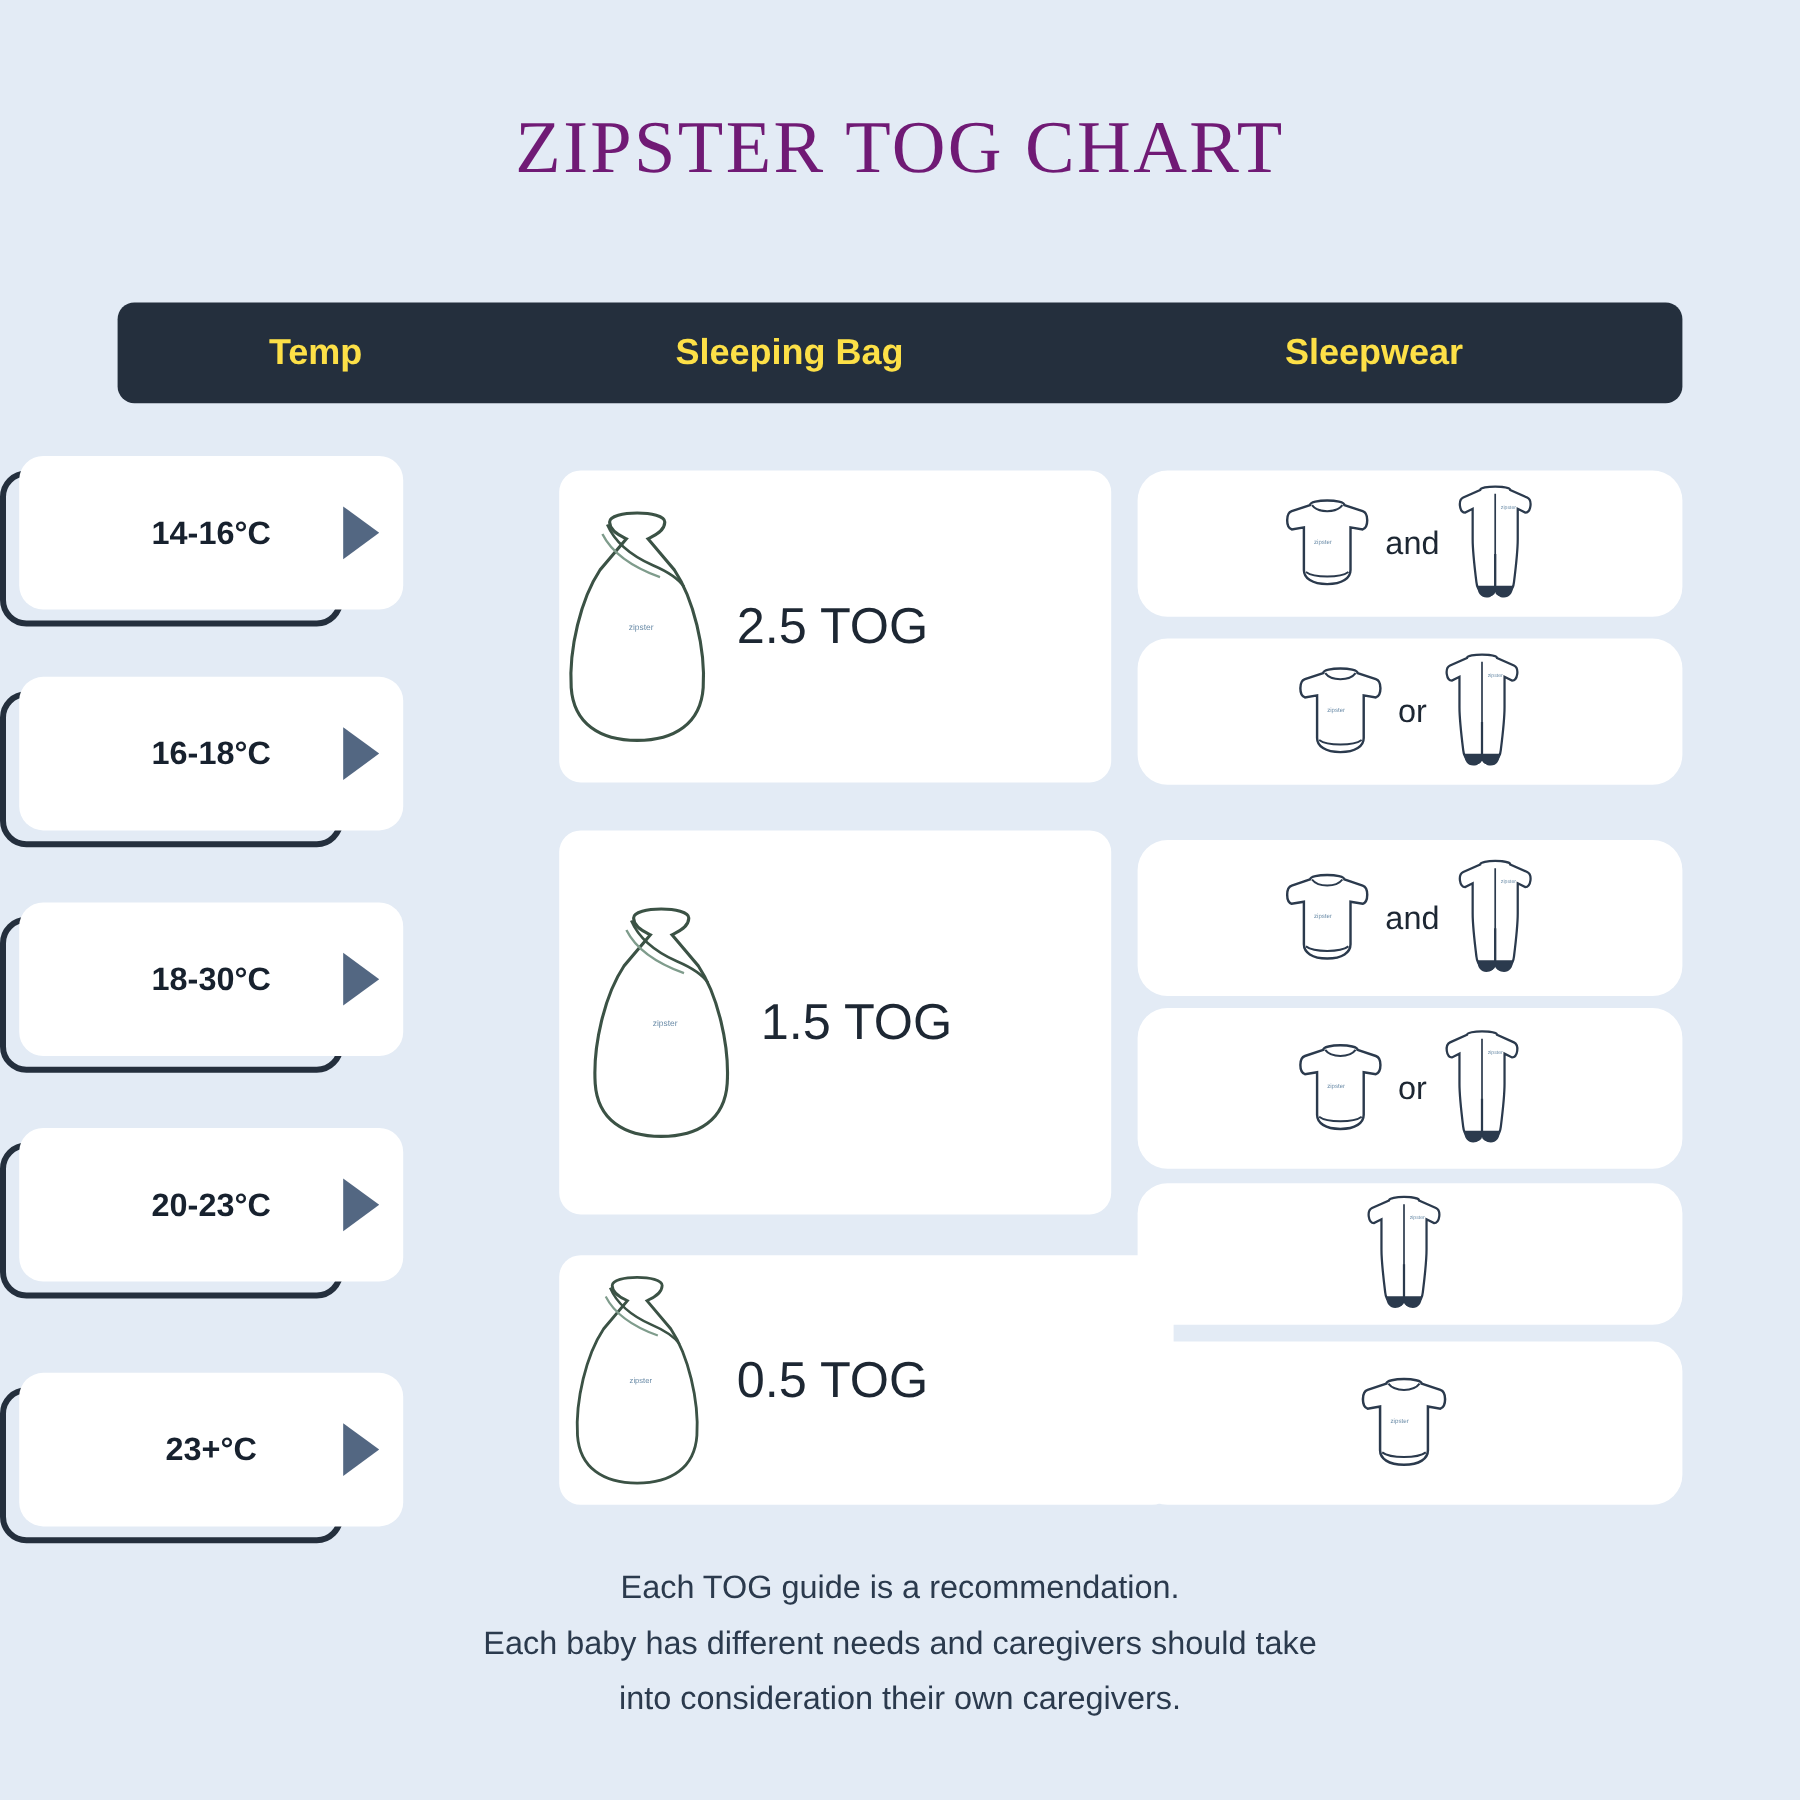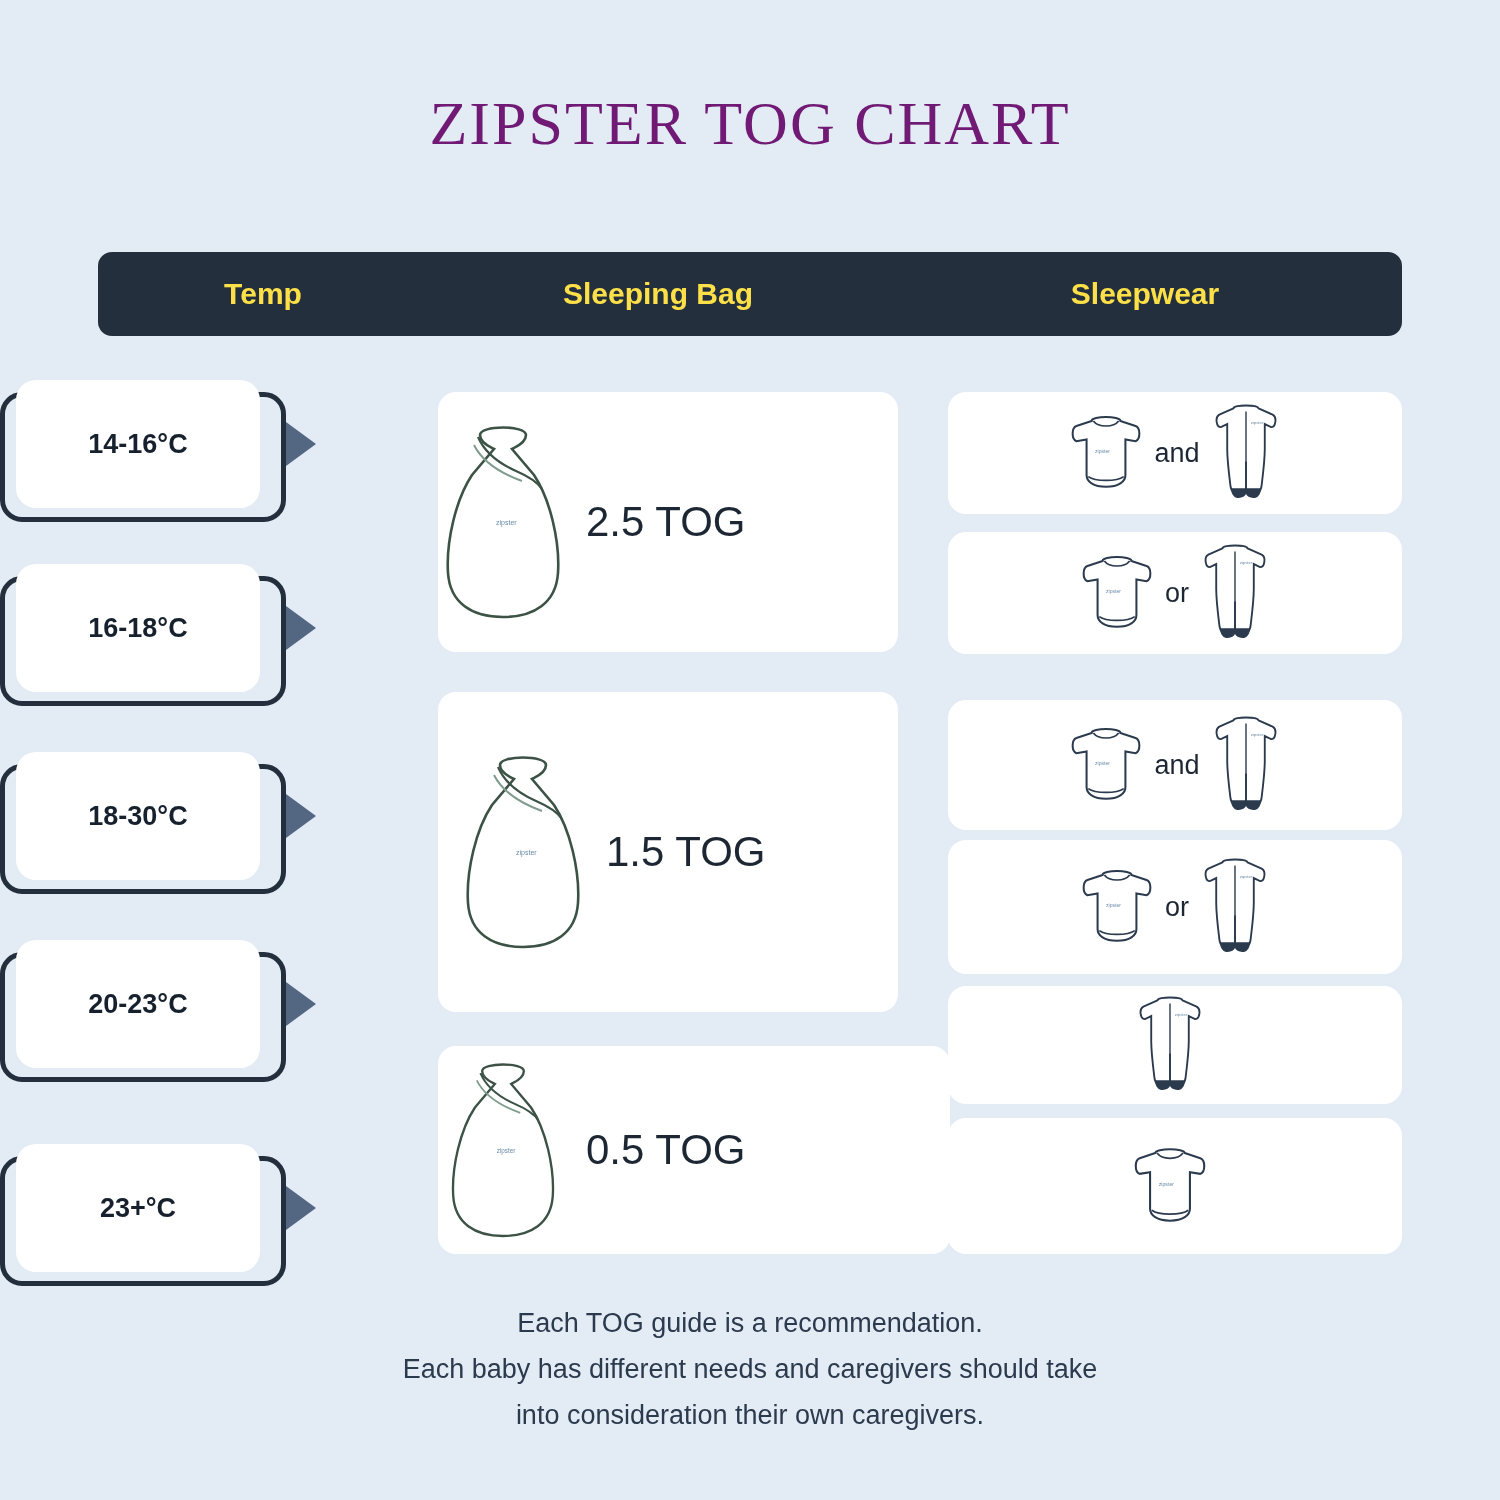--- a/index.html
+++ b/index.html
@@ -52,21 +52,21 @@
     position: absolute;
     left: 0; top: 0;
     width: 286px; height: 130px;
     border: 5px solid #242f3d;
     border-radius: 22px;
     background: transparent;
   }
   .temp-chip .inner {
     position: absolute;
     left: 16px; top: -12px;
-    width: 244px; height: 128px;
+    width: 320px; height: 128px;
     background: #ffffff;
     border-radius: 20px;
     display: flex;
     align-items: center;
     justify-content: center;
     color: #17212e;
     font-size: 27px;
     font-weight: bold;
   }
   .temp-chip .arrow {
@@ -81,32 +81,34 @@
   
   .card {
     position: absolute;
     background: #ffffff;
     border-radius: 18px;
   }
   .bag-card {
     display: flex;
     align-items: center;
     justify-content: flex-start;
+    margin-left: 28px;
   }
   .bag-label {
     font-size: 42px;
     color: #1d2733;
     font-family: "Liberation Sans", sans-serif;
     margin-left: 18px;
   }
   .wear-card {
     display: flex;
     align-items: center;
     justify-content: center;
     gap: 10px;
+    border-radius: 25px;
   }
   .conj {
     font-size: 27px;
     color: #1d2733;
   }
   .footer {
     position: absolute;
     left: 0; top: 1300px; width: 1500px;
     text-align: center;
     color: #2a3murky;

